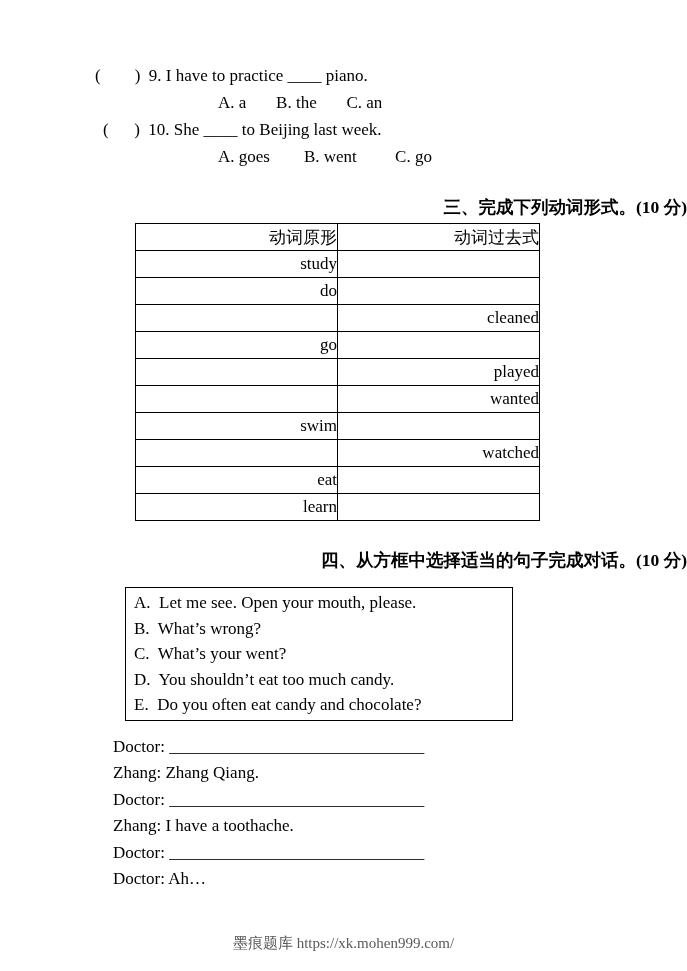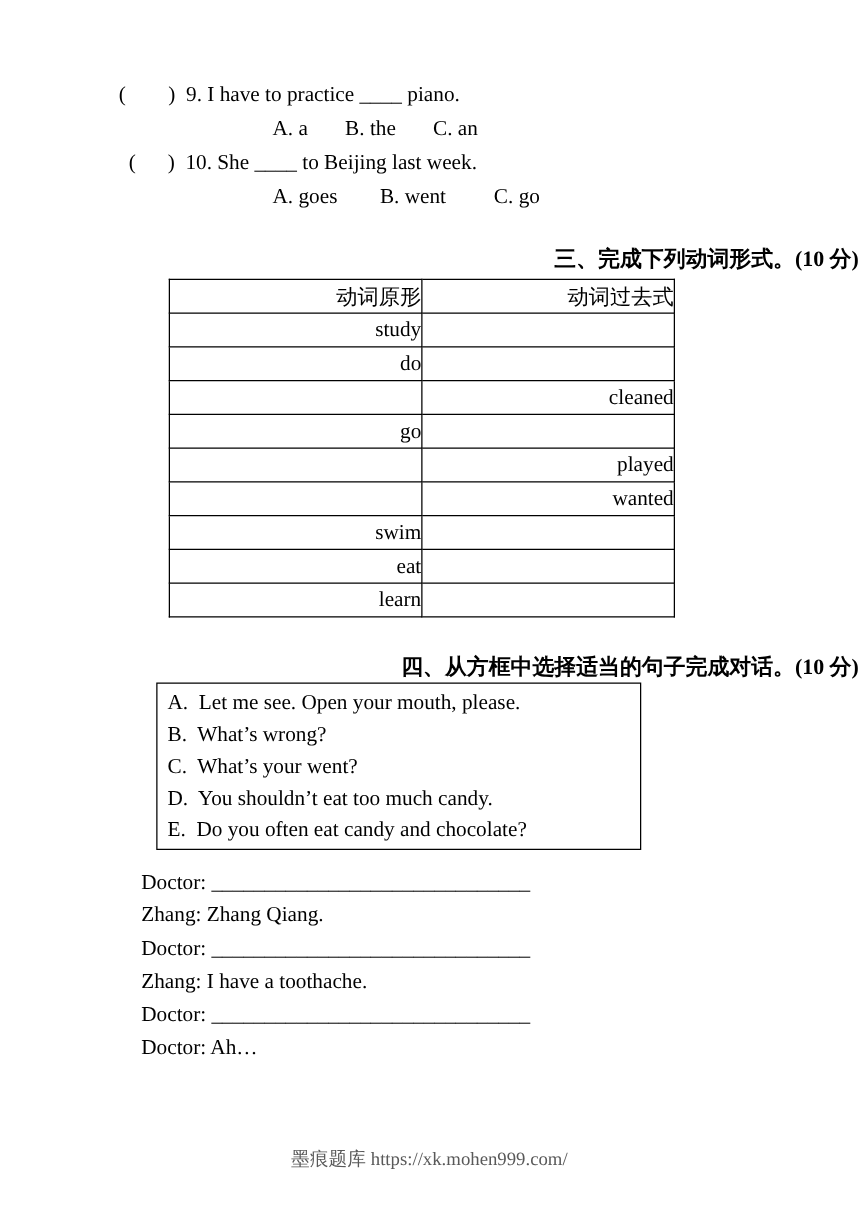--- a/index.html
+++ b/index.html
@@ -48,21 +48,21 @@
     height: 26px;
     text-align: right;
     vertical-align: middle;
     font-weight: normal;
     font-size: 17px;
     padding: 0;
   }
   table.verb-table th { width: 50%; }
 
   .choice-box {
-    margin-top: 0;
+    margin-top: 14px;
     margin-left: 125px;
     width: 374px;
     border: 1px solid #000000;
     padding: 2px 4px 2px 8px;
   }
   .box-line {
     white-space: pre;
     line-height: 25.5px;
   }
 
@@ -71,21 +71,21 @@
     margin-left: 113px;
   }
   .dlg-line {
     white-space: pre;
     line-height: 26.5px;
   }
 
   .footer {
     position: absolute;
     left: 0;
-    bottom: 34px;
+    bottom: 18px;
     width: 100%;
     text-align: center;
     color: #595959;
     font-size: 15px;
     margin-top: 29px;
   }
 </style>
 </head>
 <body>
 
@@ -126,20 +126,24 @@
     </tr>
     <tr>
       <td></td>
       <td>wanted</td>
     </tr>
     <tr>
       <td>swim</td>
       <td></td>
     </tr>
     <tr>
+      <td></td>
+      <td>watched</td>
+    </tr>
+    <tr>
       <td>eat</td>
       <td></td>
     </tr>
     <tr>
       <td>learn</td>
       <td></td>
     </tr>
   </tbody>
     </table>
 

